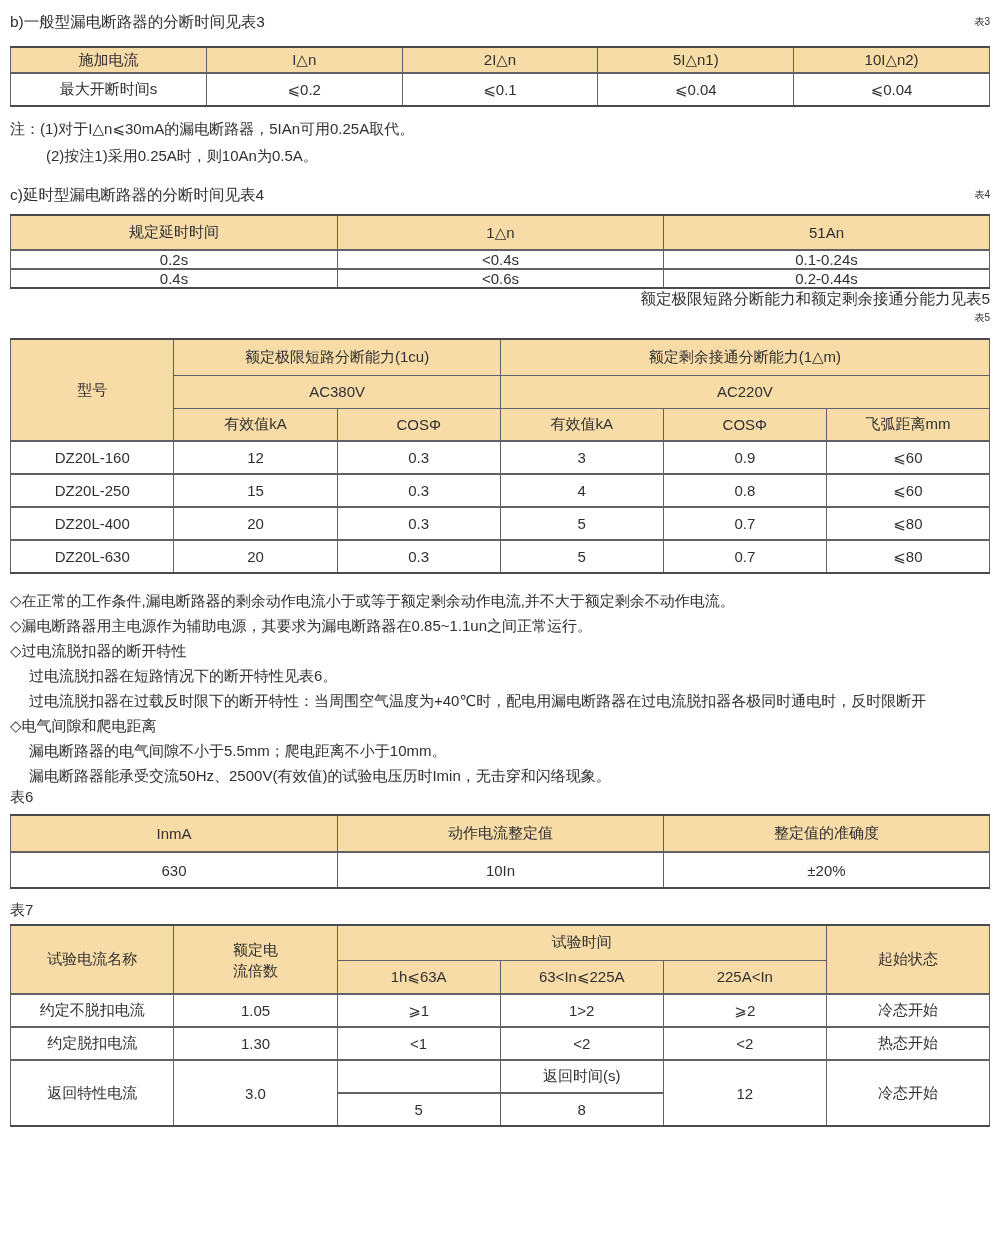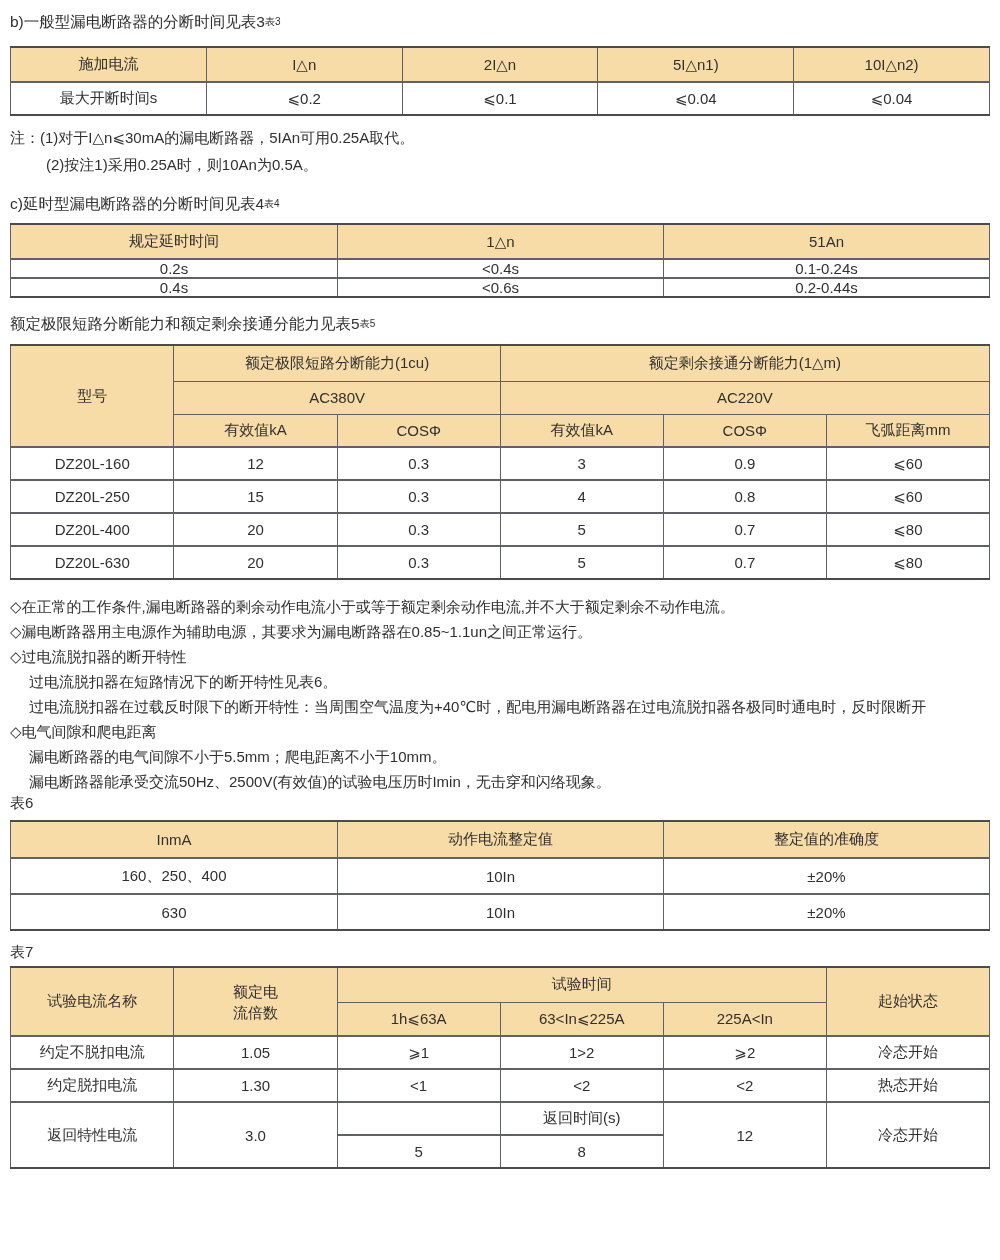--- a/index.html
+++ b/index.html
@@ -8,21 +8,21 @@
     --line:#606166;
     --text:#303030;
   }
   html,body{margin:0;padding:0;background:#fff;}
   body{
     width:1000px;height:1260px;overflow:hidden;
     font-family:"Liberation Sans","DejaVu Sans",sans-serif;
     color:var(--text);
   }
   .page{padding:12px 10px 0 10px;}
-  .hrow{display:flex;justify-content:flex-start;align-items:flex-end;font-size:15.5px;line-height:19px;white-space:nowrap;}
+  .hrow{display:flex;justify-content:space-between;align-items:flex-end;font-size:15.5px;line-height:19px;white-space:nowrap;}
   .tlabel{font-size:10px;}
   .lbl-right{font-size:15px;line-height:18px;}
 
   table.tbl{
     width:100%;border-collapse:collapse;table-layout:fixed;
     border-top:2.5px solid var(--line_dark);
     border-bottom:2.5px solid var(--line_dark);
   }
   .tbl th,.tbl td{
     border:1px solid var(--line);
@@ -34,31 +34,31 @@
   .tbl thead{border-bottom:2.5px solid var(--line_dark);}
   .tbl tbody td{border-top-width:2px;}
   .preline{white-space:pre-line !important;line-height:21px;}
 
   
   .mt-table3{margin-top:15px;}
   .notes{margin-top:8px;font-size:15px;line-height:27px;white-space:nowrap;}
   .note-2{padding-left:36px;}
   .mt-head-c{margin-top:16px;}
   .mt-table4{margin-top:10px;}
-  .mt-head-5{margin-top:16px;}
+  .mt-head-5{flex-direction:column;}
   .mt-table5{margin-top:11px;}
   .paras{margin-top:14px;font-size:15px;line-height:25px;white-space:nowrap;}
   .p-indent{padding-left:19px;}
   .mt-label6{margin-top:0;}
   .mt-table6{margin-top:8px;padding-left:41px;}
   .mt-label7{margin-top:12px;}
   .mt-table7{margin-top:5px;}
 
   
-  .t3 thead tr{height:35px;} .t3 tbody tr{height:33px;}
+  .t3 thead tr{height:26px;} .t3 tbody tr{height:33px;}
   .t4 thead tr{height:35px;padding-left:8px;} .t4 tbody tr{height:16px;}
   .t5 thead tr.g{height:36px;} .t5 thead tr.v{height:33px;} .t5 thead tr.s{height:33px;}
   .t5 tbody tr{height:33px;}
   .t6 thead tr{height:37px;} .t6 tbody tr{height:36px;}
   .t7 thead tr.g{height:35px;} .t7 thead tr.s{height:34px;}
   .t7 tbody tr{height:33px;}
 </style>
 </head>
 <body>
 
@@ -223,25 +223,20 @@
       </colgroup>
     <thead>
       <tr>
         <th>InmA</th>
         <th>动作电流整定值</th>
         <th>整定值的准确度</th>
       </tr>
     </thead>
     <tbody>
       <tr>
-        <td>160、250、400</td>
-        <td>10In</td>
-        <td>±20%</td>
-      </tr>
-      <tr>
         <td>630</td>
         <td>10In</td>
         <td>±20%</td>
       </tr>
     </tbody>
   </table>
 
   <div class="lbl-right mt-label7">表7</div>
 
   <table class="tbl t7 mt-table7">

